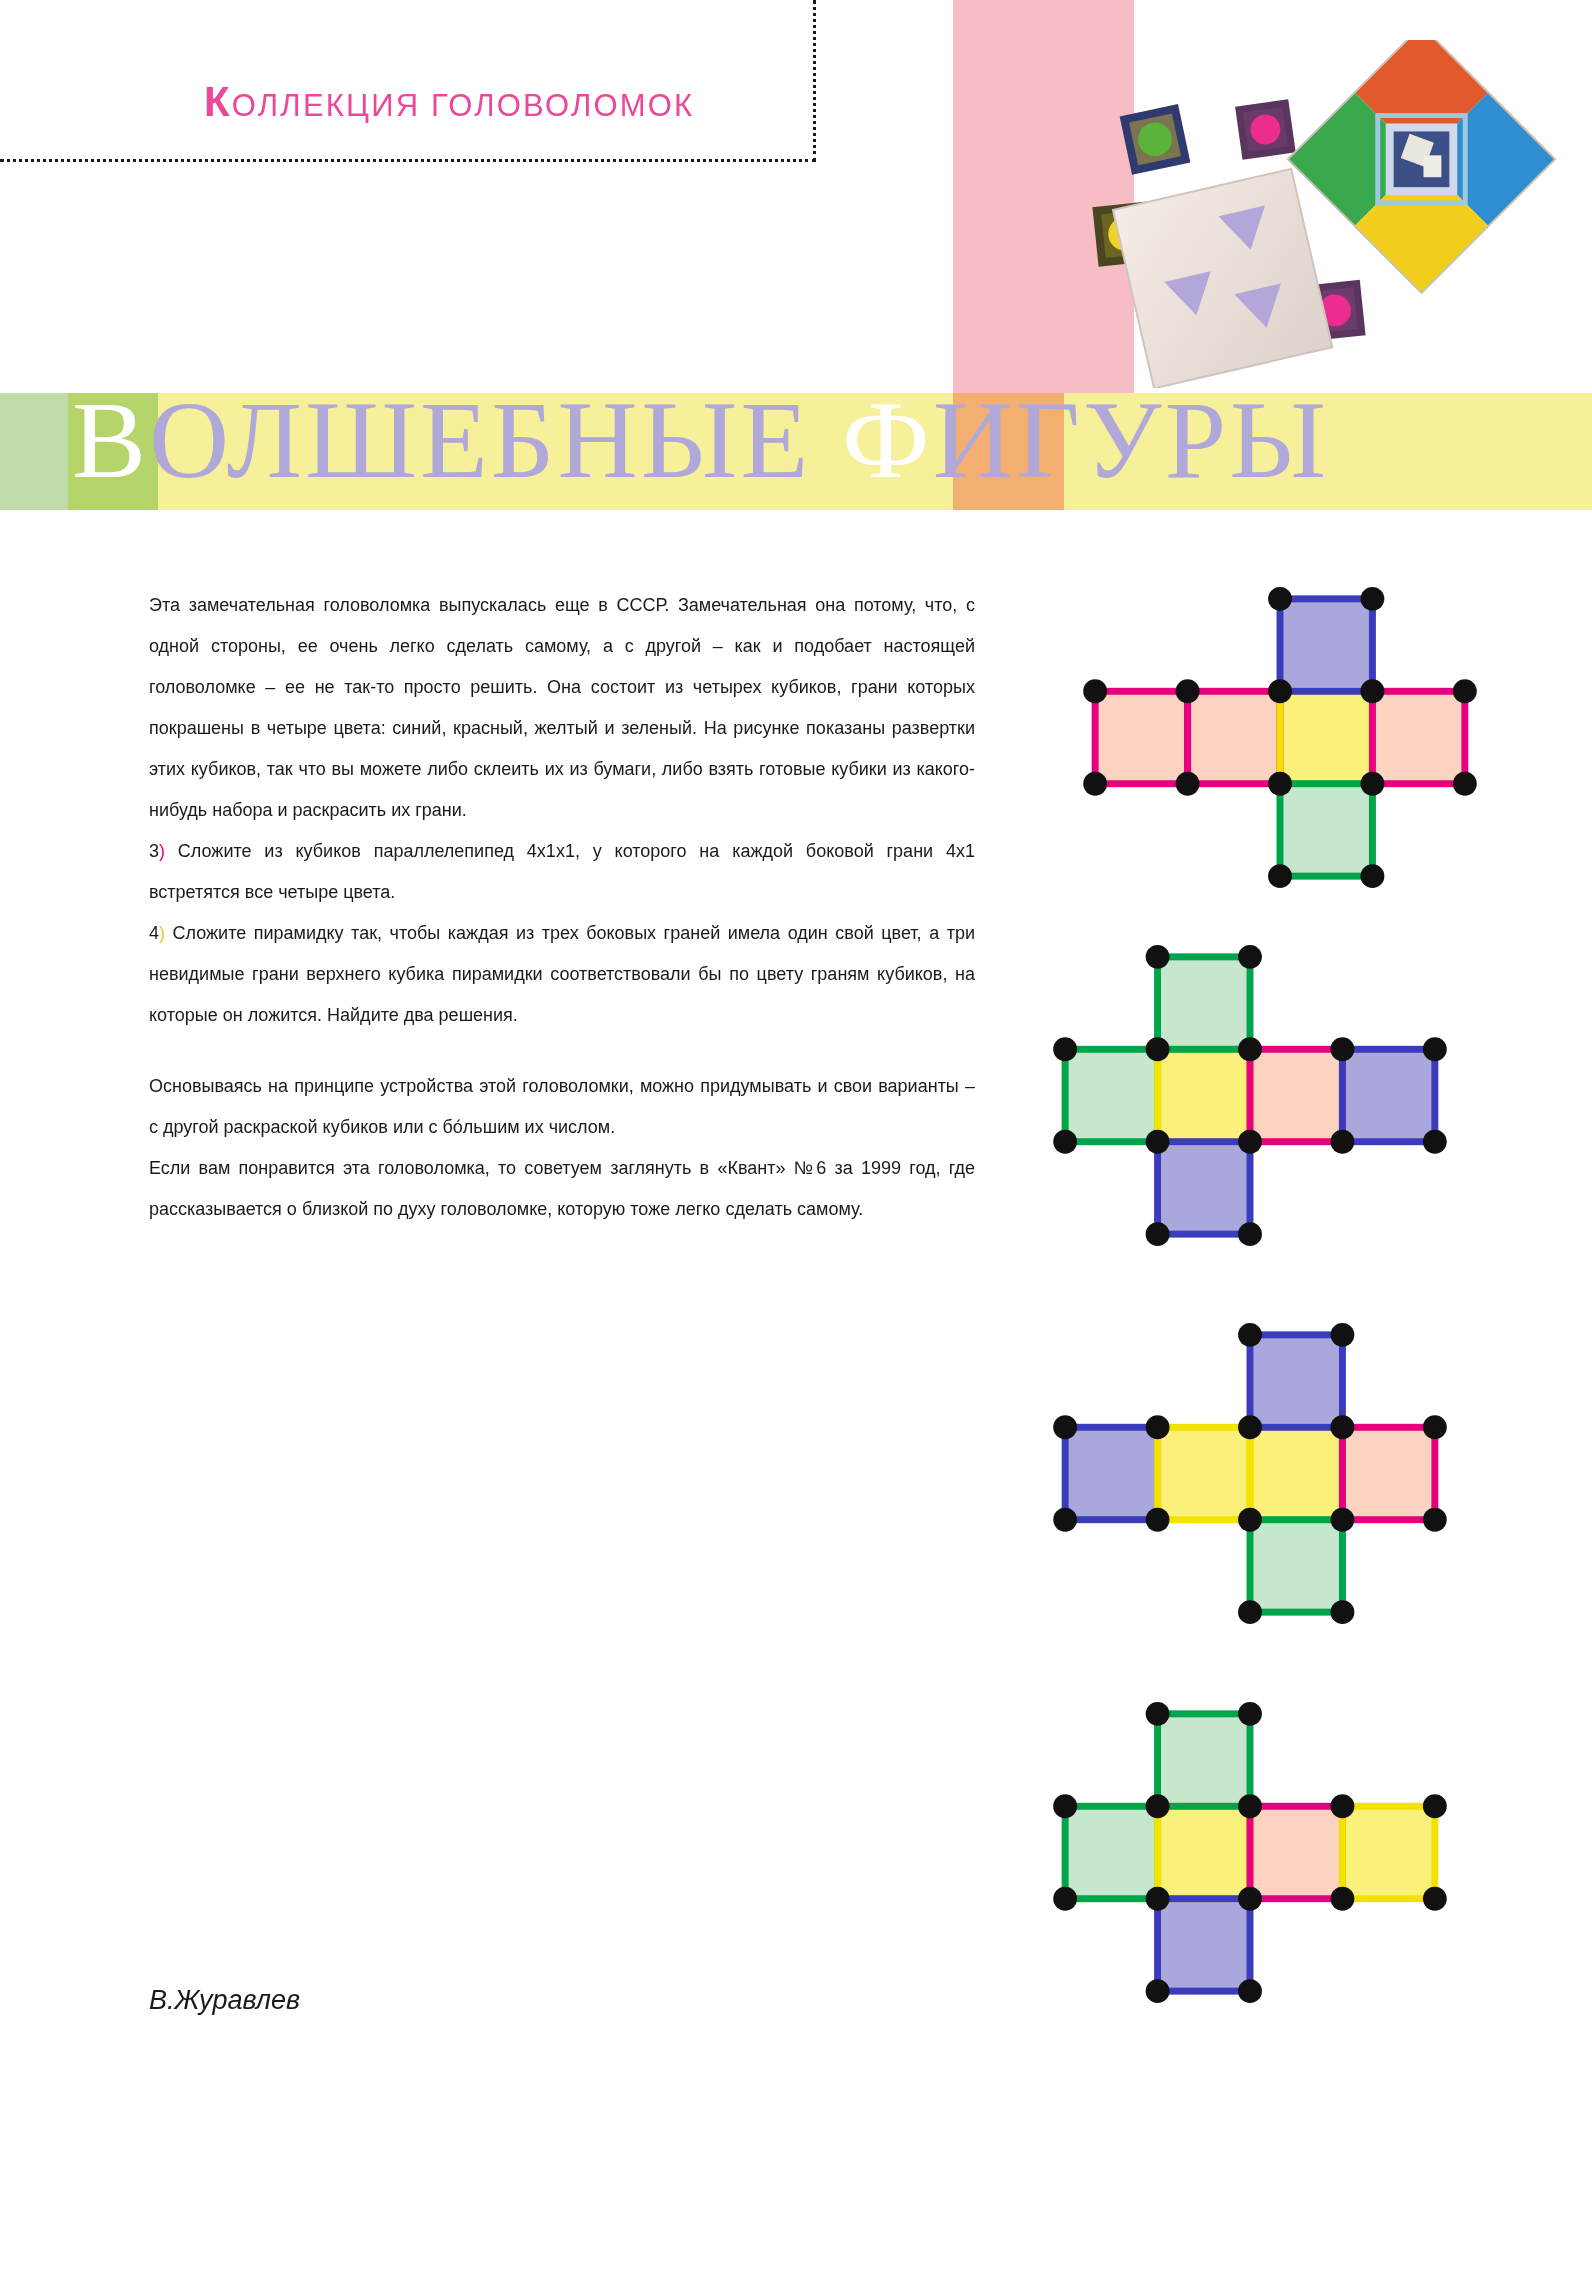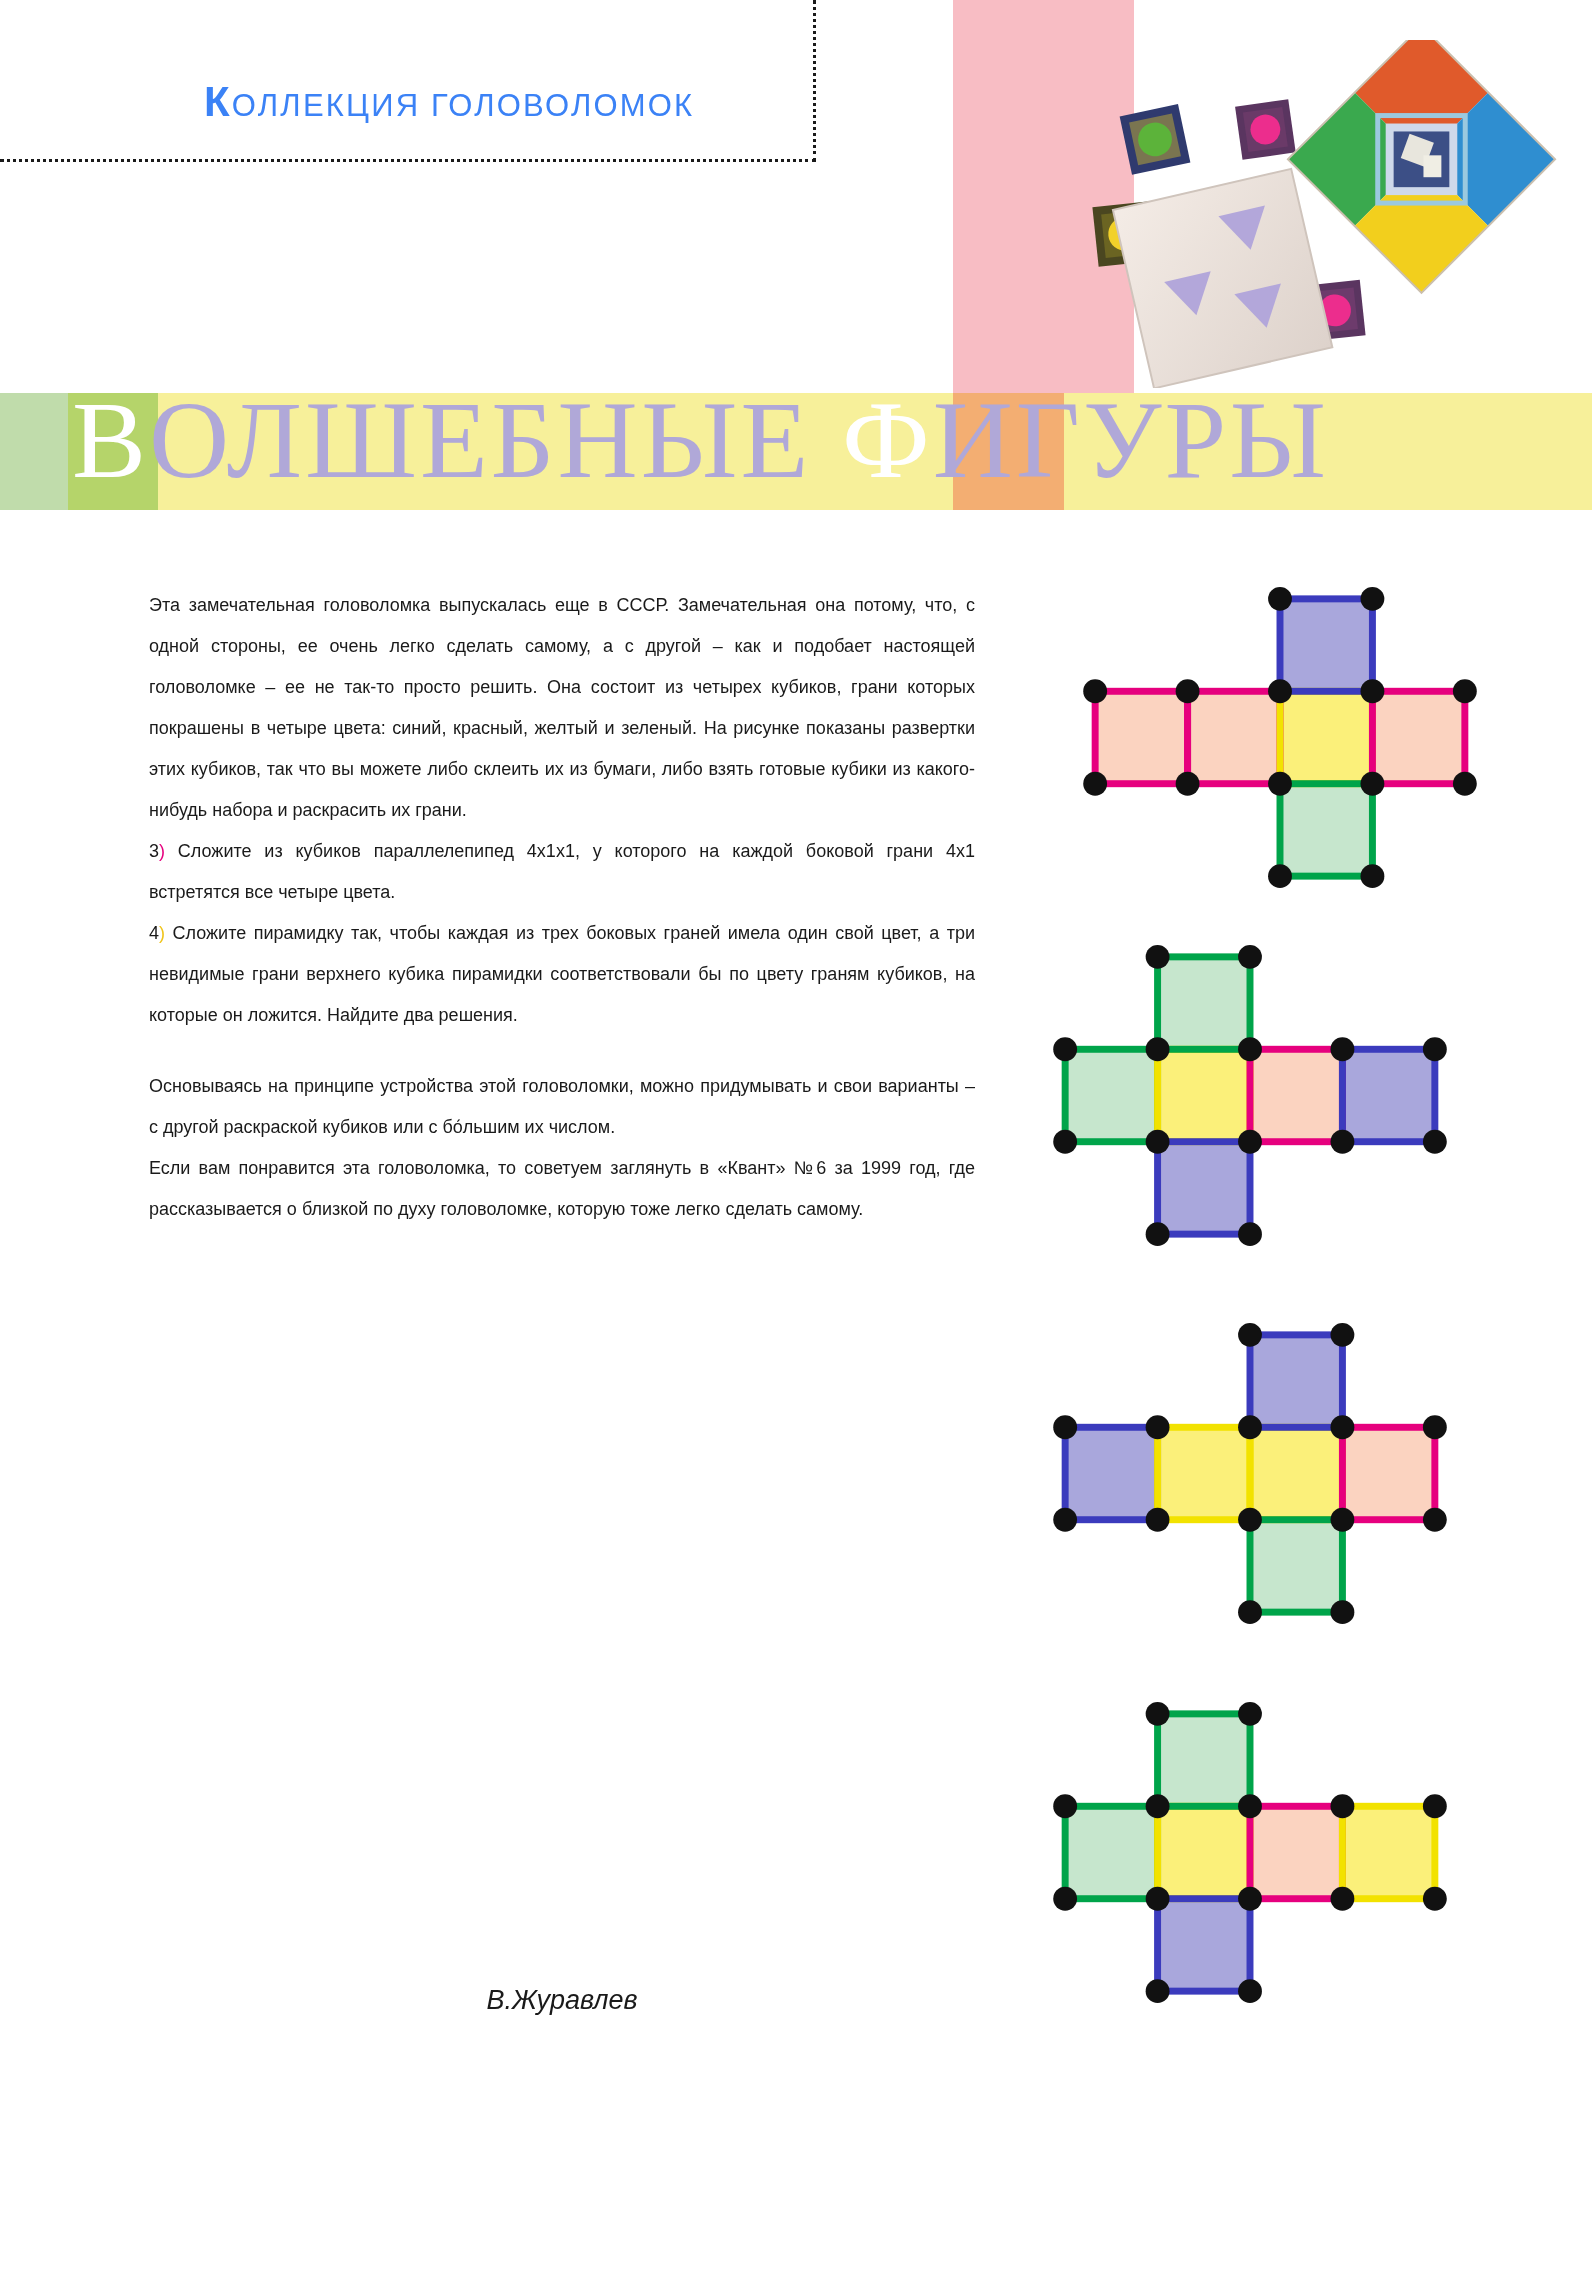--- a/index.html
+++ b/index.html
@@ -16,21 +16,21 @@
     position: absolute; left: 953px; top: 0; width: 181px; height: 418px;
     background: #f8bdc4;
   }
   .dotted-frame {
     position: absolute; left: 0; top: 0; width: 816px; height: 162px;
     border-right: 3px dotted #1a1a1a;
     border-bottom: 3px dotted #1a1a1a;
   }
   .kicker {
     position: absolute; left: 204px; top: 78px;
-    font-size: 31px; letter-spacing: 2.2px; color: #3b82f6;
+    font-size: 31px; letter-spacing: 2.2px; color: #ec4899;
     font-family: "Liberation Sans", sans-serif; font-weight: 400;
     white-space: nowrap;
   }
   .kicker .cap { font-size: 42px; font-weight: 700; }
 
   
   .photo { position: absolute; left: 1083px; top: 40px; width: 498px; height: 348px; }
   .photo svg { display:block; }
 
   
@@ -67,21 +67,21 @@
     text-align: justify;
   }
   .col-text p { margin: 0 0 0 0; text-align: justify; text-justify: inter-word; }
   .col-text p.gap { margin-top: 30px; }
   .num-g { color: #00a44a; }
   .num-b { color: #3b3bbd; }
   .num-m { color: #e6007e; }
   .num-y { color: #f0c419; }
   .byline {
     position: absolute; left: 149px; top: 1985px; width: 826px;
-    text-align: center; font-style: italic; font-size: 27px; color: #1a1a1a;
+    text-align: left; font-style: italic; font-size: 27px; color: #1a1a1a;
   }
 
   
   .net { position: absolute; }
   .net svg { display: block; }
 </style>
 </head>
 <body>
 
 <div id="page">

